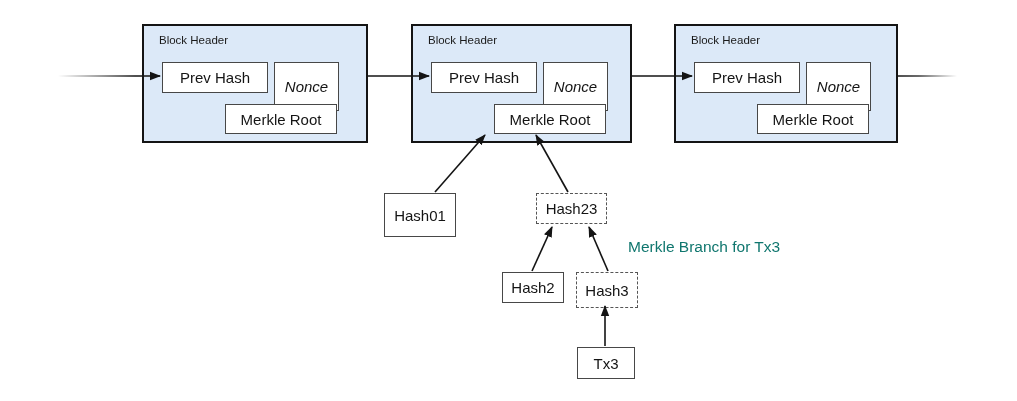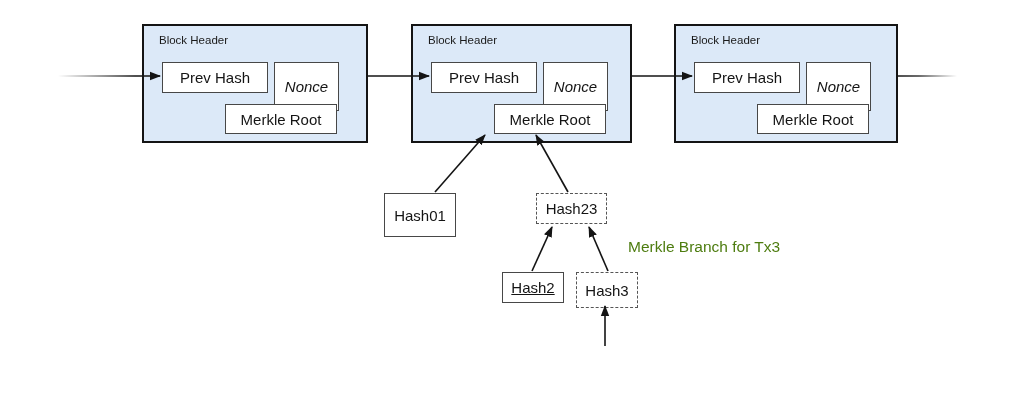--- a/index.html
+++ b/index.html
@@ -60,29 +60,29 @@
     display: flex;
     align-items: center;
     justify-content: center;
     font-size: 15px;
     color: #141414;
     white-space: nowrap;
   }
   .node.dashed { border: 1px dashed #555555; }
   #hash01 { left: 384px; top: 193px; width: 72px; height: 44px; }
   #hash23 { left: 536px; top: 193px; width: 71px; height: 31px; text-align: right; }
-  #hash2  { left: 502px; top: 272px; width: 62px; height: 31px; text-decoration: underline; }
+  #hash2  { left: 502px; top: 272px; width: 62px; height: 31px; }
   #hash3  { left: 576px; top: 272px; width: 62px; height: 36px; }
   #tx3    { left: 577px; top: 347px; width: 58px; height: 32px; }
   #branch-annotation {
     position: absolute;
     left: 628px;
     top: 238px;
     font-size: 15.5px;
-    color: #4d7c0f;
+    color: #0f766e;
     white-space: nowrap;
   }
   #arrow-overlay {
     position: absolute;
     left: 0;
     top: 0;
     width: 1017px;
     height: 401px;
     pointer-events: none;
   }
@@ -136,20 +136,23 @@
     </div>
   <div class="node dashed" id="hash23">
       <span>Hash23</span>
     </div>
   <div class="node" id="hash2">
       <span>Hash2</span>
     </div>
   <div class="node dashed" id="hash3">
       <span>Hash3</span>
     </div>
+  <div class="node" id="tx3">
+      <span>Tx3</span>
+    </div>
 
   <div id="branch-annotation">Merkle Branch for Tx3</div>
 
   <svg id="arrow-overlay" viewBox="0 0 1017 401" xmlns="http://www.w3.org/2000/svg">
     <defs>
       <marker id="arr" markerUnits="userSpaceOnUse" markerWidth="12" markerHeight="10" refX="10" refY="5" orient="auto">
         <path d="M0,0.8 L11,5 L0,9.2 Z" fill="#141414"></path>
       </marker>
       <linearGradient id="fadeIn" gradientUnits="userSpaceOnUse" x1="58" y1="0" x2="135" y2="0">
         <stop offset="0" stop-opacity="0" stop-color="#141414"></stop>

